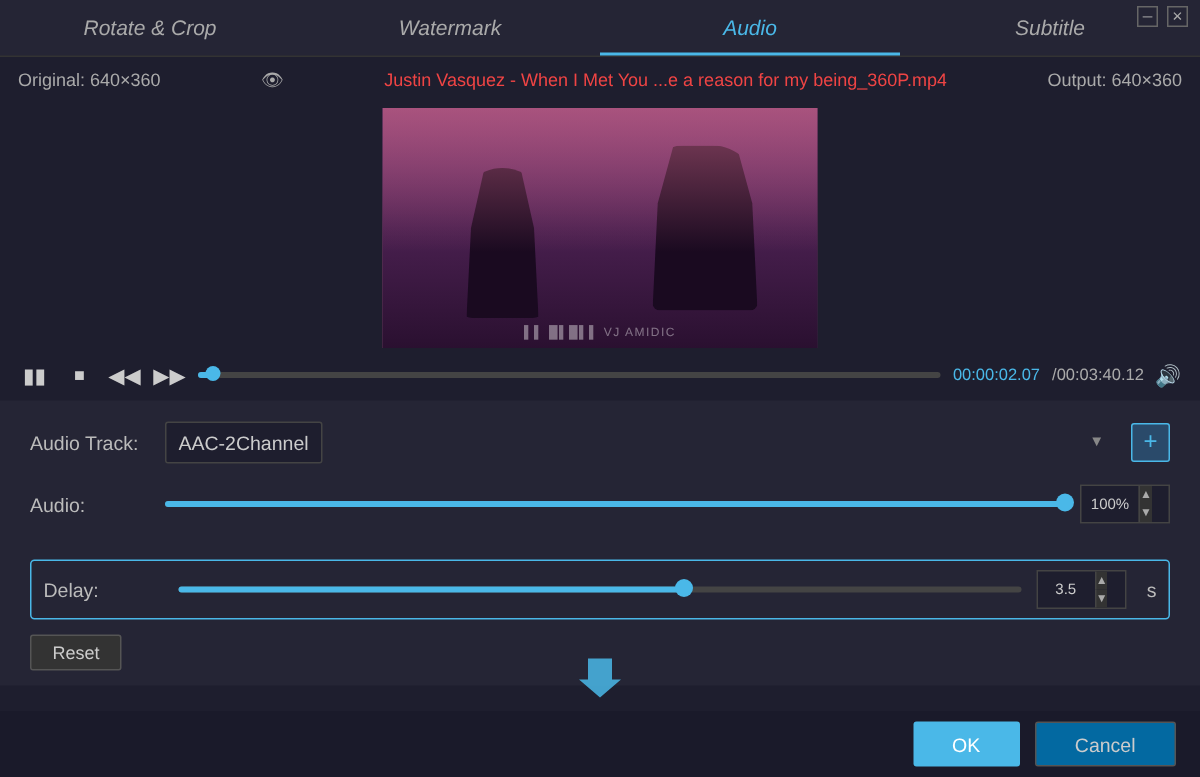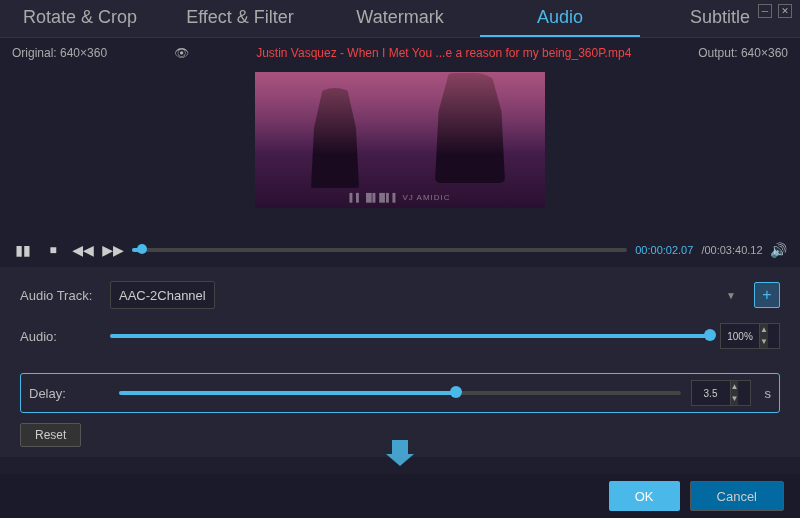--- a/index.html
+++ b/index.html
@@ -37,26 +37,27 @@
       background: #252535;
       border-bottom: 1px solid #333;
       height: 38px;
       padding-top: 2px;
     }
     .tab {
       flex: 1;
       display: flex;
       align-items: center;
       justify-content: center;
-      font-size: 18px;
+      font-size: 14px;
       color: #aaa;
       cursor: pointer;
       border-bottom: 2px solid transparent;
       position: relative;
       padding-bottom: 2px;
+      font-style: italic;
     }
     .tab.active {
       color: #4ab8e8;
       border-bottom: 2px solid #4ab8e8;
     }
 
     
     .info-bar {
       display: flex;
       align-items: center;
@@ -83,21 +84,21 @@
     
     .video-area {
       display: flex;
       justify-content: center;
       background: #1e1e2e;
       height: 165px;
       padding: 4px 0;
     }
     .video-preview {
       width: 290px;
-      height: 136px;
+      height: 160px;
       background: linear-gradient(160deg, #5c3060 0%, #8a4070 40%, #3a2040 100%);
       position: relative;
       overflow: hidden;
     }
     .video-preview .scene {
       position: absolute;
       bottom: 0; left: 0; right: 0;
       height: 100%;
       background: linear-gradient(180deg, #7a3878 0%, #4a2050 50%, #2a1030 100%);
     }
@@ -361,21 +362,20 @@
 </head>
 <body>
 
 <div class="title-bar">
   <button class="title-bar-btn">─</button>
   <button class="title-bar-btn">✕</button>
 </div>
 
 <div class="tab-bar">
   <div class="tab">Rotate &amp; Crop</div>
-  <div class="tab">Effect &amp; Filter</div>
   <div class="tab">Watermark</div>
   <div class="tab active">Audio</div>
   <div class="tab">Subtitle</div>
 </div>
 
 <div class="info-bar">
   <span>Original: 640×360</span>
   <span class="eye-icon">👁</span>
   <span class="file-name">Justin Vasquez - When I Met You ...e a reason for my being_360P.mp4</span>
   <span>Output: 640×360</span>

